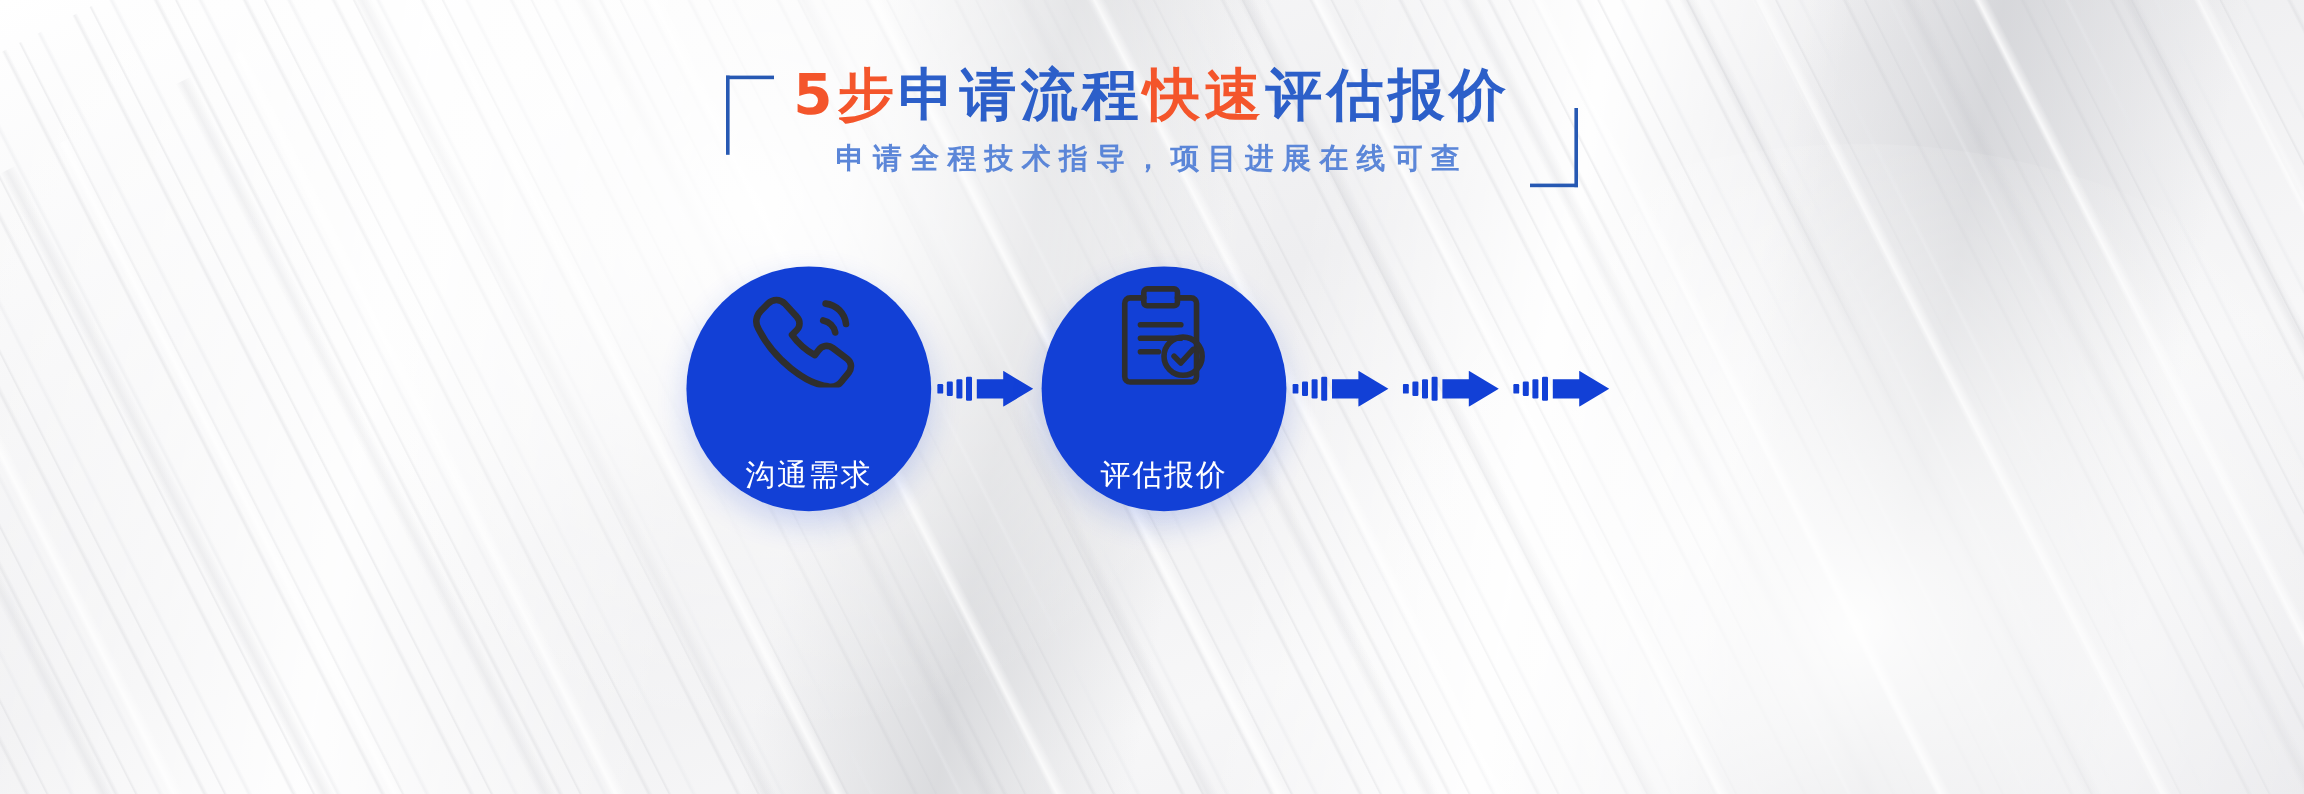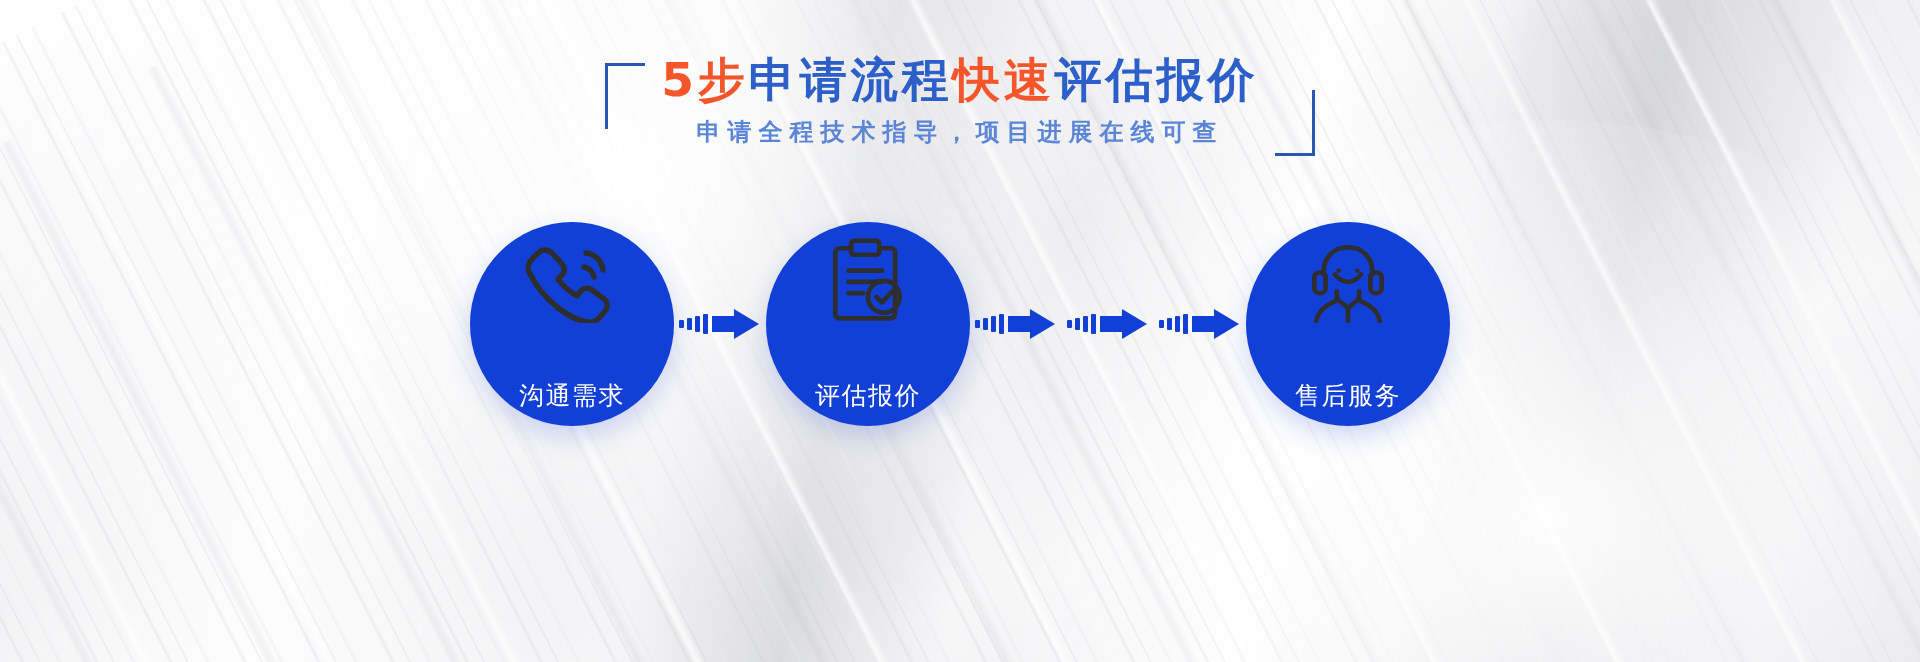--- a/index.html
+++ b/index.html
@@ -220,32 +220,15 @@
         <g fill="#1240d6">
           <rect x="0" y="11" width="5" height="8" rx="1"></rect>
           <rect x="8" y="9" width="5" height="12" rx="1"></rect>
           <rect x="16" y="7" width="5" height="16" rx="1"></rect>
           <rect x="24" y="5" width="5" height="20" rx="1"></rect>
           <path d="M33 7 h22 v-7 l25 15 -25 15 v-7 h-22 z"></path>
         </g>
       </svg>
     </div>
 
-    <div class="step">
-      <div class="icon">
-        <svg width="92" height="86" viewBox="0 0 96 92" fill="none" stroke="#2e2e2e" stroke-width="5" stroke-linecap="round" stroke-linejoin="round">
-          <path d="M22 40v-4c0-14 11-25 26-25s26 11 26 25v4"></path>
-          <rect x="12" y="38" width="12" height="22" rx="5"></rect>
-          <rect x="72" y="38" width="12" height="22" rx="5"></rect>
-          <path d="M34 40c4 5 9 8 14 8s10-3 14-8"></path>
-          <circle cx="38" cy="36" r="2.5" fill="#2e2e2e" stroke="none"></circle>
-          <circle cx="58" cy="36" r="2.5" fill="#2e2e2e" stroke="none"></circle>
-          <path d="M36 58v8l12 10 12-10v-8"></path>
-          <path d="M48 76v14"></path>
-          <path d="M14 90c2-12 12-18 22-22"></path>
-          <path d="M82 90c-2-12-12-18-22-22"></path>
-        </svg>
-      </div>
-      <div class="label">售后服务</div>
-    </div>
 
   </div>
 </div>
 
 </body></html>

